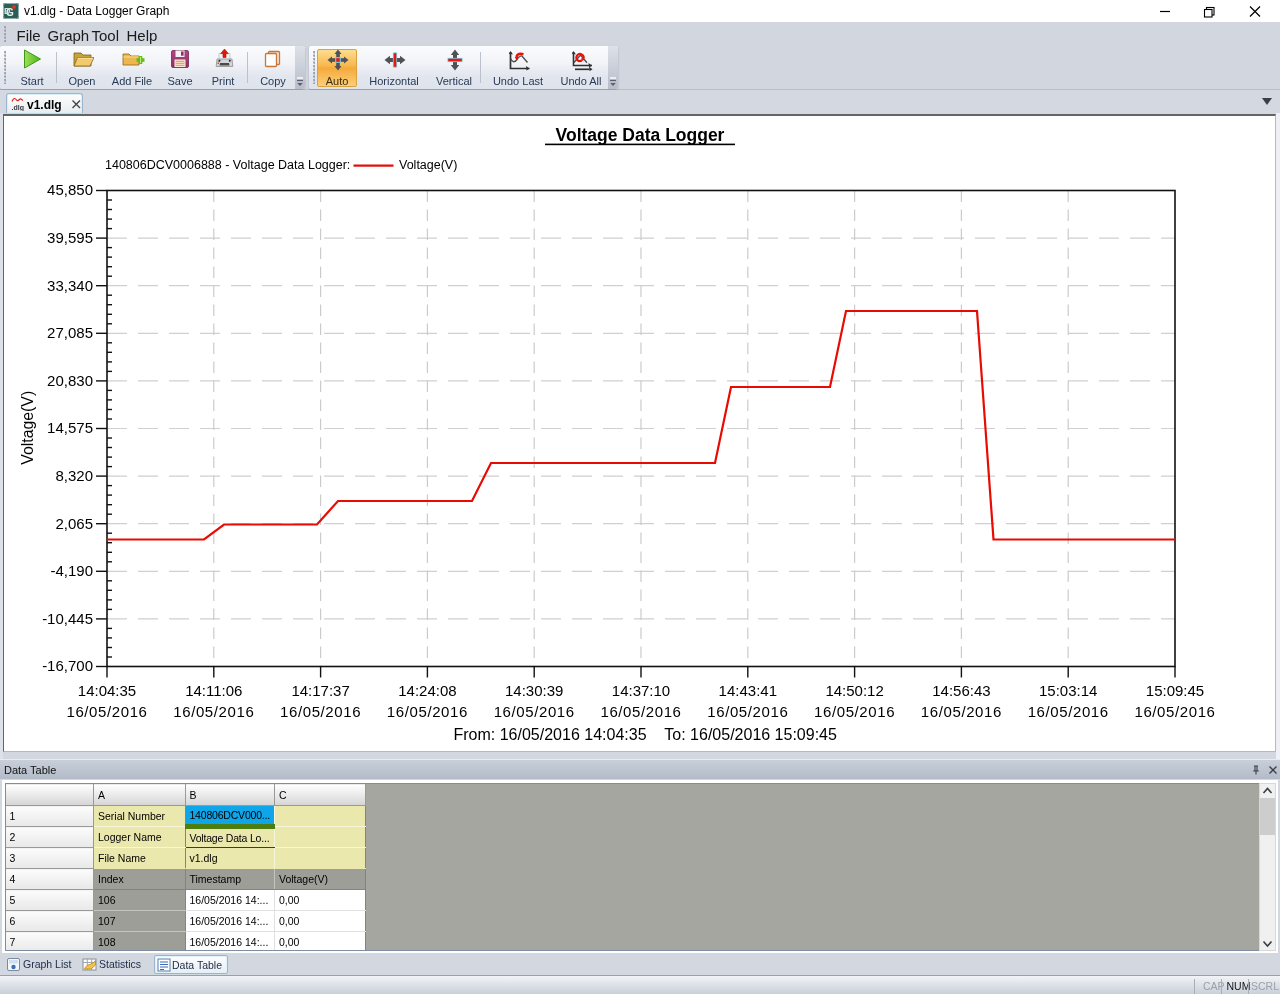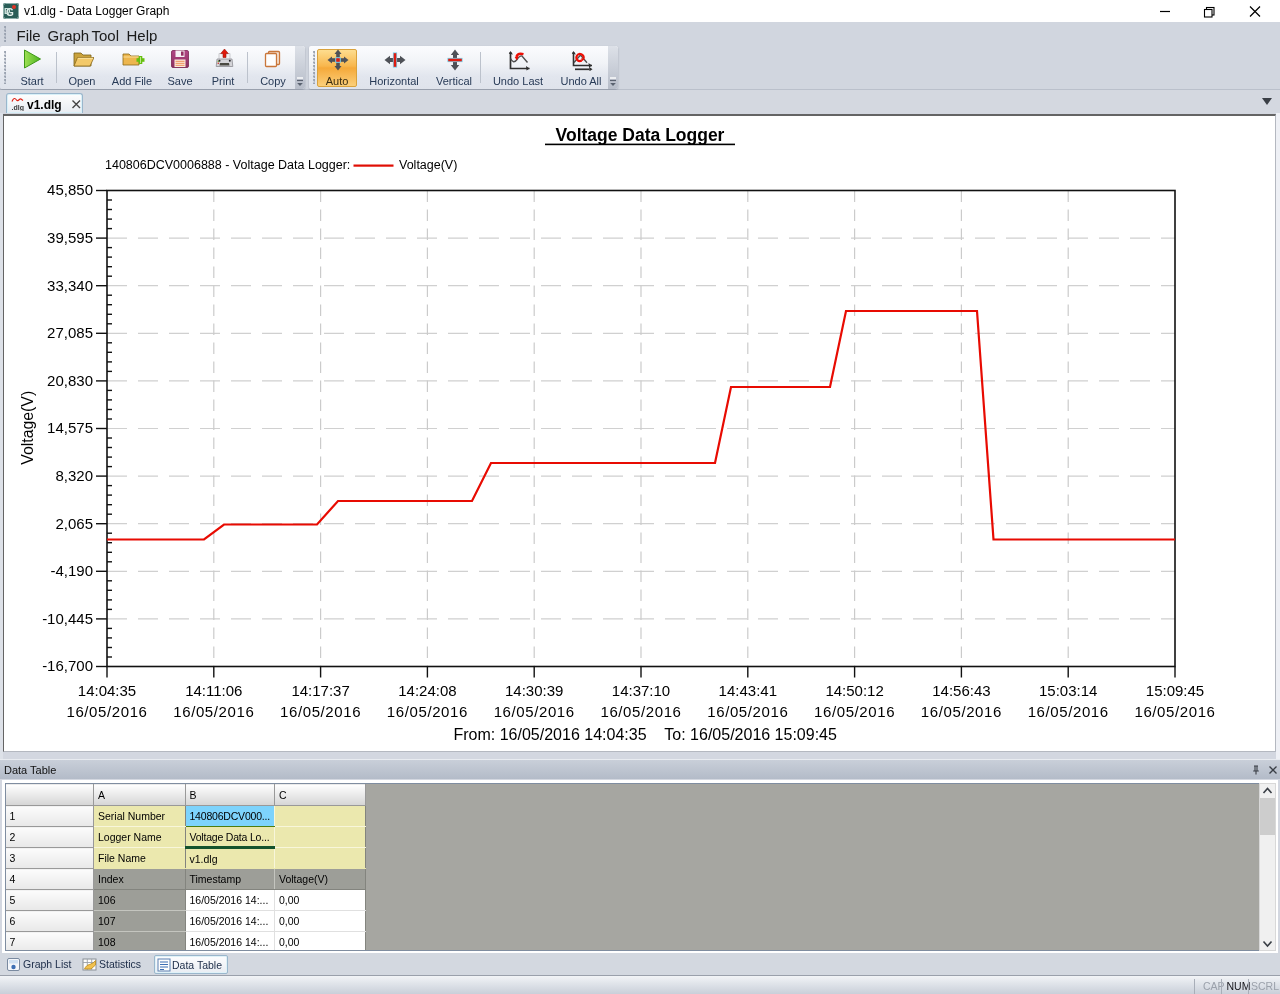--- a/index.html
+++ b/index.html
@@ -388,27 +388,27 @@
       <tbody>
           <tr style="height:22px">
         <td style="background:linear-gradient(#ffffff,#d5d5d5);border:1px solid #999"></td>
         <td style="background:linear-gradient(#ffffff,#d5d5d5);border:1px solid #999">A</td>
         <td style="background:linear-gradient(#ffffff,#d5d5d5);border:1px solid #999">B</td>
         <td style="background:linear-gradient(#ffffff,#d5d5d5);border:1px solid #999">C</td>
       </tr>
       <tr>
         <td style="background:linear-gradient(#fcfcfc,#e8e8e8);border:1px solid #999">1</td>
         <td style="background:#ebe8ae;border-right:1px solid #83847e;border-bottom:1px solid #f8f6da">Serial Number</td>
-        <td style="background:#7dd3fc;border-right:1px solid #f8f6da;border-bottom:1px solid #4d7c0f"><span style="letter-spacing:-0.2px">140806DCV000...</span></td>
+        <td style="background:#0ea5e9;border-right:1px solid #f8f6da;border-bottom:5px solid #4d7c0f"><span style="letter-spacing:-0.2px">140806DCV000...</span></td>
         <td style="background:#ebe8ae;border-right:1px solid #83847e;border-bottom:1px solid #f8f6da"></td>
       </tr>
       <tr>
         <td style="background:linear-gradient(#fcfcfc,#e8e8e8);border:1px solid #999">2</td>
         <td style="background:#ebe8ae;border-right:1px solid #83847e;border-bottom:1px solid #f8f6da">Logger Name</td>
-        <td style="background:#ebe8ae;border-right:1px solid #f8f6da;border-bottom:3px solid #14532d"><span style="letter-spacing:-0.2px">Voltage Data Lo...</span></td>
+        <td style="background:#ebe8ae;border-right:1px solid #f8f6da;border-bottom:1px solid #14532d"><span style="letter-spacing:-0.2px">Voltage Data Lo...</span></td>
         <td style="background:#ebe8ae;border-right:1px solid #83847e;border-bottom:1px solid #f8f6da"></td>
       </tr>
       <tr>
         <td style="background:linear-gradient(#fcfcfc,#e8e8e8);border:1px solid #999">3</td>
         <td style="background:#ebe8ae;border-right:1px solid #83847e;border-bottom:1px solid #ebe8ae">File Name</td>
         <td style="background:#ebe8ae;border-right:1px solid #f8f6da;border-bottom:1px solid #ebe8ae">v1.dlg</td>
         <td style="background:#ebe8ae;border-right:1px solid #83847e;border-bottom:1px solid #ebe8ae"></td>
       </tr>
       <tr>
         <td style="background:linear-gradient(#fcfcfc,#e8e8e8);border:1px solid #999">4</td>

